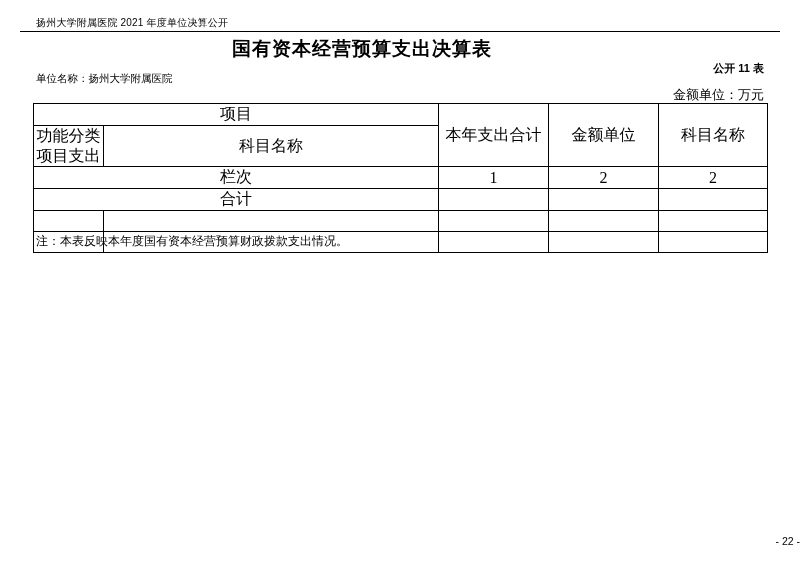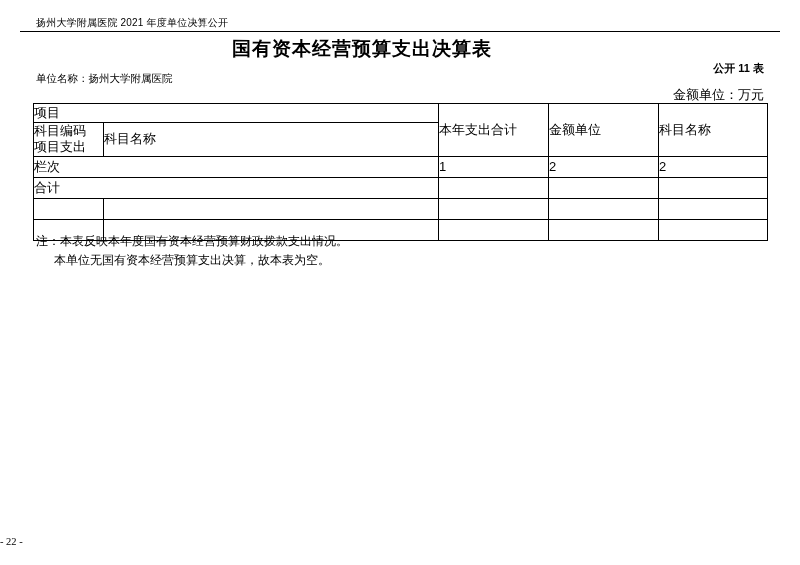--- a/index.html
+++ b/index.html
@@ -74,23 +74,24 @@
   table.budget {
     position: absolute;
     top: 103px;
     left: 33px;
     width: 734px;
     border-collapse: collapse;
     table-layout: fixed;
   }
   table.budget td {
     border: 1px solid #000;
-    font-size: 13px;
+    font-size: 16px;
+    text-align: center;
     vertical-align: middle;
-    font-family: Liberation Sans, sans-serif;
+    font-family: Liberation Serif, serif;
     padding: 0;
   }
   .h-proj { height: 18px; }
   .h-sub  { height: 32px; }
   .h-row  { height: 20px; }
   .col-code { width: 70px; }
   .col-name { width: 335px; }
   .col-total { width: 110px; }
   .col-basic { width: 110px; }
   .col-item { width: 109px; }
@@ -106,23 +107,23 @@
     font-family: "Liberation Sans", "DejaVu Sans", sans-serif;
   }
   .notes .indent {
     padding-left: 18px;
   }
   .page-number {
     position: absolute;
     bottom: 18px;
     left: 0;
     width: 800px;
-    text-align: left;
+    text-align: right;
     font-size: 10.5px;
-    font-family: Liberation Serif, serif;
+    font-family: Liberation Sans, sans-serif;
   }
 </style>
 </head>
 <body>
 
 <div class="page">
 
   <div class="header-line">扬州大学附属医院 2021 年度单位决算公开</div>
   <div class="header-rule"></div>
 
@@ -143,21 +144,21 @@
     <tbody>
       <tr>
         <td class="h-proj" colspan="2">项目</td>
         <td class="h-proj" rowspan="2">本年支出合计</td>
         <td class="h-proj" rowspan="2">金额单位</td>
         <td class="h-proj" rowspan="2">科目名称</td>
       </tr>
       <tr>
         <td class="h-sub">
           <div class="two-line">
-            <div>科目编码</div>
+            <div>功能分类</div>
             <div>项目支出</div>
           </div>
         </td>
         <td class="h-sub">科目名称</td>
       </tr>
       <tr>
         <td class="h-row" colspan="2">栏次</td>
         <td class="h-row">1</td>
         <td class="h-row">2</td>
         <td class="h-row">2</td>
@@ -180,18 +181,17 @@
         <td class="h-row"></td>
         <td class="h-row"></td>
         <td class="h-row"></td>
         <td class="h-row"></td>
       </tr>
     </tbody>
   </table>
 
   <div class="notes">
     <div>注：本表反映本年度国有资本经营预算财政拨款支出情况。</div>
-    <div class="indent">本单位无国有资本经营预算支出决算，故本表为空。</div>
   </div>
 
   <div class="page-number">- 22 -</div>
 
 </div>
 
 </body></html>

